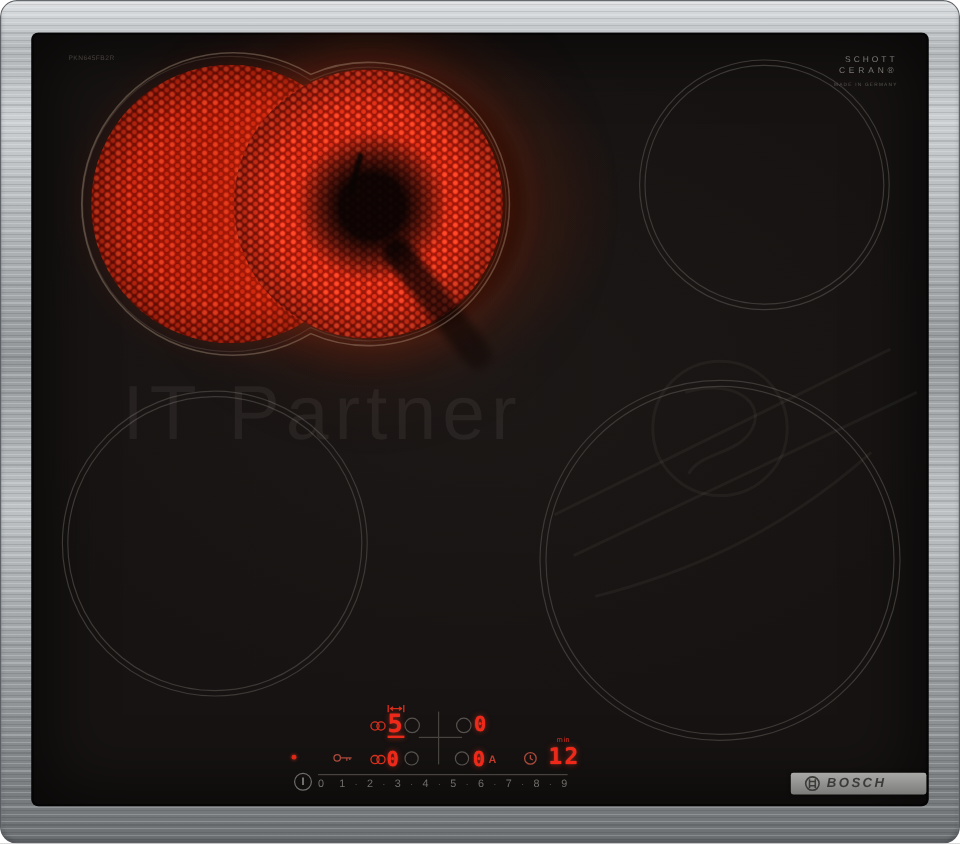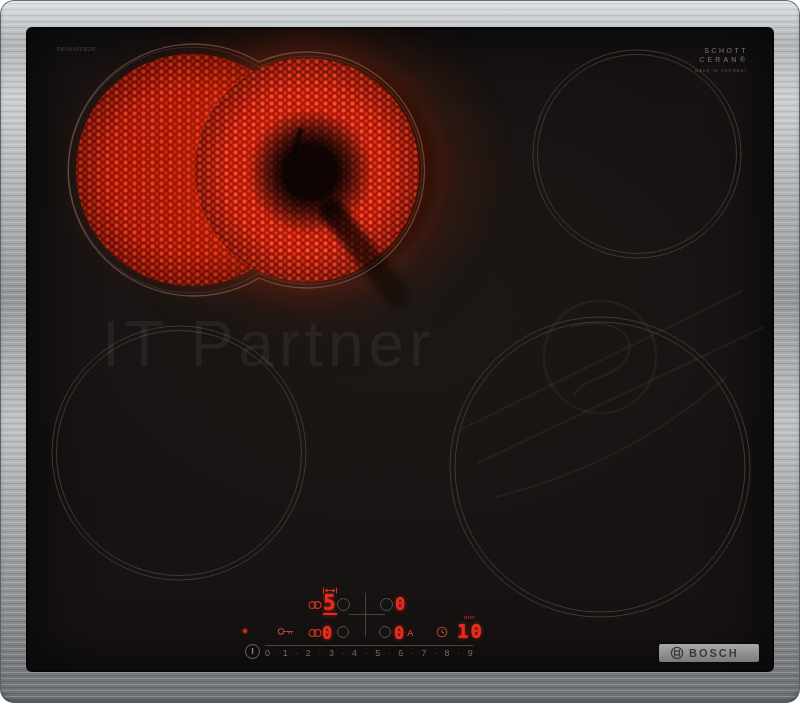--- a/index.html
+++ b/index.html
@@ -67,24 +67,25 @@
     left:76px;top:280px;font-size:64px;letter-spacing:5px;white-space:nowrap;
     color:rgba(216,206,196,.075);font-weight:normal;
   }
   
   .model-code{left:31px;top:19px;font-size:5.5px;letter-spacing:.4px;color:#46423e;}
   .schott{right:26px;top:20px;text-align:right;color:#7d7b77;line-height:1.25;}
   .schott .l1{font-size:7px;letter-spacing:2.5px;}
   .schott .l2{font-size:7px;letter-spacing:3.2px;}
   .schott .sub{font-size:4px;letter-spacing:1px;color:#585551;margin-top:3px;}
   .bosch-band{
-    left:633px;top:617px;width:100px;height:18px;border-radius:2px;
+    left:633px;top:617px;width:113px;height:18px;border-radius:2px;
     background:linear-gradient(180deg,#a9a9a7,#7b7b79);
     display:flex;align-items:center;gap:5px;padding-left:11px;
     box-shadow:0 0 3px rgba(0,0,0,.5);
+    font-style:italic;
   }
   .bosch-text{font-size:11px;font-weight:bold;letter-spacing:2px;color:#3b3b39;}
   
   .digit{
     font-family:"DejaVu Sans Mono",monospace;font-weight:bold;color:#f0281a;
     text-shadow:0 0 5px rgba(255,50,25,.55), 0 0 1px rgba(255,90,60,.9);
     line-height:1;
   }
   .d-big{font-size:21px;}
   .d-med{font-size:17px;}
@@ -218,21 +219,21 @@
       <div class="abs digit d-med" style="left:368px;top:598px;">0</div>
       <div class="abs auto-a">A</div>
 
       <svg class="abs icon-dimred" width="12" height="12" viewBox="0 0 12 12" style="left:410px;top:599px;">
         <g fill="none" stroke="currentColor" stroke-width="1.1">
           <circle cx="6" cy="6" r="4.8"></circle>
           <path d="M6 3.2 v2.9 l2 1.2"></path>
         </g>
       </svg>
       <div class="abs min-label">min</div>
-      <div class="abs digit d-timer" style="left:431px;top:595px;">10</div>
+      <div class="abs digit d-timer" style="left:431px;top:595px;">12</div>
 
       <div class="abs red-dot"></div>
       <div class="abs power-btn">
         <span>I</span>
       </div>
       <div class="abs slider-line"></div>
       <div class="abs slider">
           <span class="num">0</span>
           <span class="num">1</span>
           <span class="sep">·</span>

